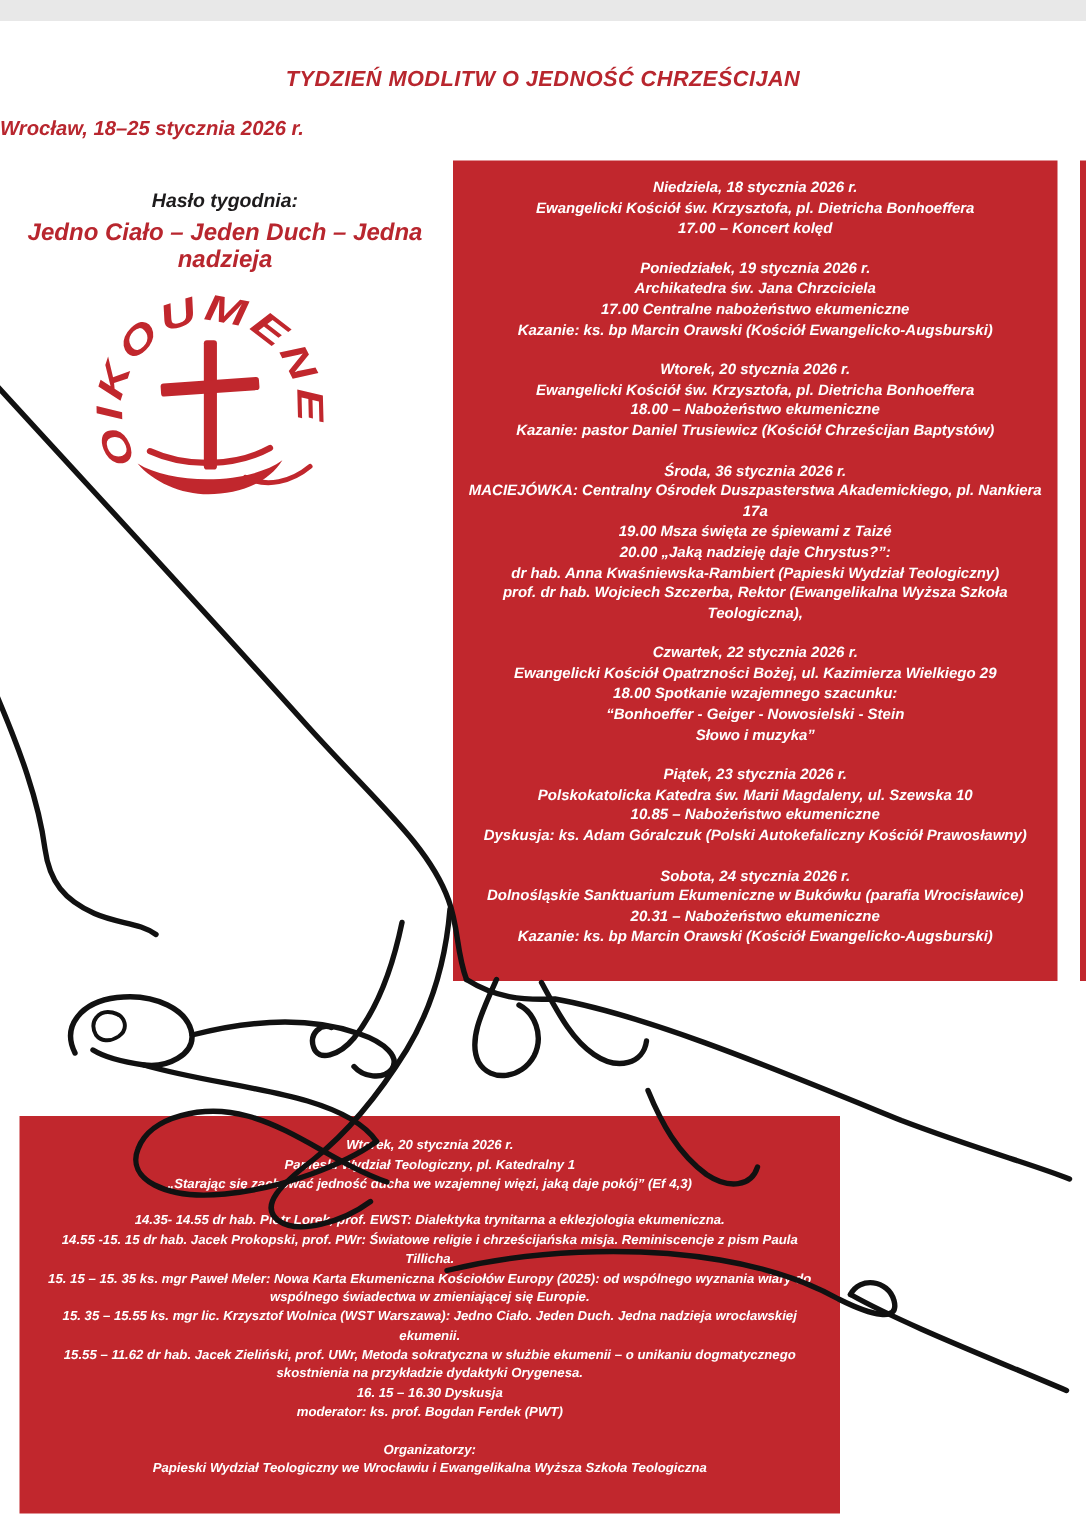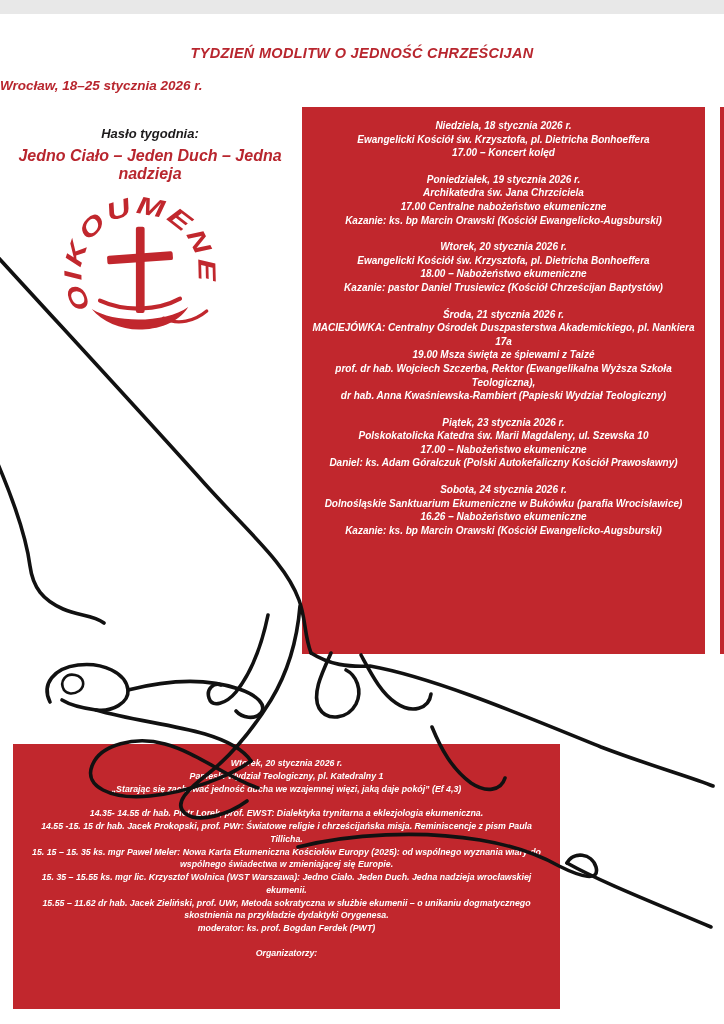--- a/index.html
+++ b/index.html
@@ -83,53 +83,63 @@
       <div>17.00 Centralne nabożeństwo ekumeniczne</div>
       <div>Kazanie: ks. bp Marcin Orawski (Kościół Ewangelicko-Augsburski)</div>
     </div>
     <div class="day">
       <div>Wtorek, 20 stycznia 2026 r.</div>
       <div>Ewangelicki Kościół św. Krzysztofa, pl. Dietricha Bonhoeffera</div>
       <div>18.00 – Nabożeństwo ekumeniczne</div>
       <div>Kazanie: pastor Daniel Trusiewicz (Kościół Chrześcijan Baptystów)</div>
     </div>
     <div class="day">
-      <div>Środa, 21 stycznia 2026 r.</div>
+      <div>Środa, 36 stycznia 2026 r.</div>
       <div>MACIEJÓWKA: Centralny Ośrodek Duszpasterstwa Akademickiego, pl. Nankiera 17a</div>
       <div>19.00 Msza święta ze śpiewami z Taizé</div>
+      <div>20.00 „Jaką nadzieję daje Chrystus?”:</div>
+      <div>dr hab. Anna Kwaśniewska-Rambiert (Papieski Wydział Teologiczny)</div>
       <div>prof. dr hab. Wojciech Szczerba, Rektor (Ewangelikalna Wyższa Szkoła Teologiczna),</div>
-      <div>dr hab. Anna Kwaśniewska-Rambiert (Papieski Wydział Teologiczny)</div>
+    </div>
+    <div class="day">
+      <div>Czwartek, 22 stycznia 2026 r.</div>
+      <div>Ewangelicki Kościół Opatrzności Bożej, ul. Kazimierza Wielkiego 29</div>
+      <div>18.00 Spotkanie wzajemnego szacunku:</div>
+      <div>“Bonhoeffer - Geiger - Nowosielski - Stein</div>
+      <div>Słowo i muzyka”</div>
     </div>
     <div class="day">
       <div>Piątek, 23 stycznia 2026 r.</div>
       <div>Polskokatolicka Katedra św. Marii Magdaleny, ul. Szewska 10</div>
-      <div>17.00 – Nabożeństwo ekumeniczne</div>
-      <div>Daniel: ks. Adam Góralczuk (Polski Autokefaliczny Kościół Prawosławny)</div>
+      <div>10.85 – Nabożeństwo ekumeniczne</div>
+      <div>Dyskusja: ks. Adam Góralczuk (Polski Autokefaliczny Kościół Prawosławny)</div>
     </div>
     <div class="day">
       <div>Sobota, 24 stycznia 2026 r.</div>
       <div>Dolnośląskie Sanktuarium Ekumeniczne w Bukówku (parafia Wrocisławice)</div>
-      <div>16.26 – Nabożeństwo ekumeniczne</div>
+      <div>20.31 – Nabożeństwo ekumeniczne</div>
       <div>Kazanie: ks. bp Marcin Orawski (Kościół Ewangelicko-Augsburski)</div>
     </div>
   </div>
 
   <div class="redbox conference-box">
     <div>Wtorek, 20 stycznia 2026 r.</div>
     <div>Papieski Wydział Teologiczny, pl. Katedralny 1</div>
     <div>„Starając się zachować jedność ducha we wzajemnej więzi, jaką daje pokój” (Ef 4,3)</div>
     <div class="cgap"></div>
     <div>14.35- 14.55 dr hab. Piotr Lorek, prof. EWST: Dialektyka trynitarna a eklezjologia ekumeniczna.</div>
     <div>14.55 -15. 15 dr hab. Jacek Prokopski, prof. PWr: Światowe religie i chrześcijańska misja. Reminiscencje z pism Paula Tillicha.</div>
     <div>15. 15 – 15. 35 ks. mgr Paweł Meler: Nowa Karta Ekumeniczna Kościołów Europy (2025): od wspólnego wyznania wiary do wspólnego świadectwa w zmieniającej się Europie.</div>
     <div>15. 35 – 15.55 ks. mgr lic. Krzysztof Wolnica (WST Warszawa): Jedno Ciało. Jeden Duch. Jedna nadzieja wrocławskiej ekumenii.</div>
     <div>15.55 – 11.62 dr hab. Jacek Zieliński, prof. UWr, Metoda sokratyczna w służbie ekumenii – o unikaniu dogmatycznego skostnienia na przykładzie dydaktyki Orygenesa.</div>
+    <div>16. 15 – 16.30 Dyskusja</div>
     <div>moderator: ks. prof. Bogdan Ferdek (PWT)</div>
     <div class="cgap"></div>
     <div>Organizatorzy:</div>
+    <div>Papieski Wydział Teologiczny we Wrocławiu i Ewangelikalna Wyższa Szkoła Teologiczna</div>
   </div>
 
   <svg class="hands" viewBox="0 0 724 1024">
     <g fill="none" stroke="#111111" stroke-width="3.6" stroke-linecap="round" stroke-linejoin="round">
       <path d="M -5 240 C 70 322 135 392 205 470 C 252 522 286 550 299 586 C 306 605 304 620 311 639"></path>
       <path d="M -5 443 C 14 487 26 521 30 552 C 33 574 43 586 63 595 C 79 602 93 601 104 609"></path>
       <path d="M 50 688 C 41 670 54 654 78 651 C 103 648 126 659 128 676 C 129 689 112 698 96 696 C 82 694 70 691 62 686"></path>
       <path stroke-width="2.6" d="M 64 676 C 59 667 66 659 75 661 C 84 663 86 672 79 677 C 73 681 67 680 64 676"></path>
       <path d="M 128 676 C 163 667 204 663 239 675 C 257 681 267 691 261 699 C 255 706 242 704 236 697"></path>
       <path d="M 96 696 C 130 706 170 710 205 720 C 225 726 243 735 251 747"></path>

